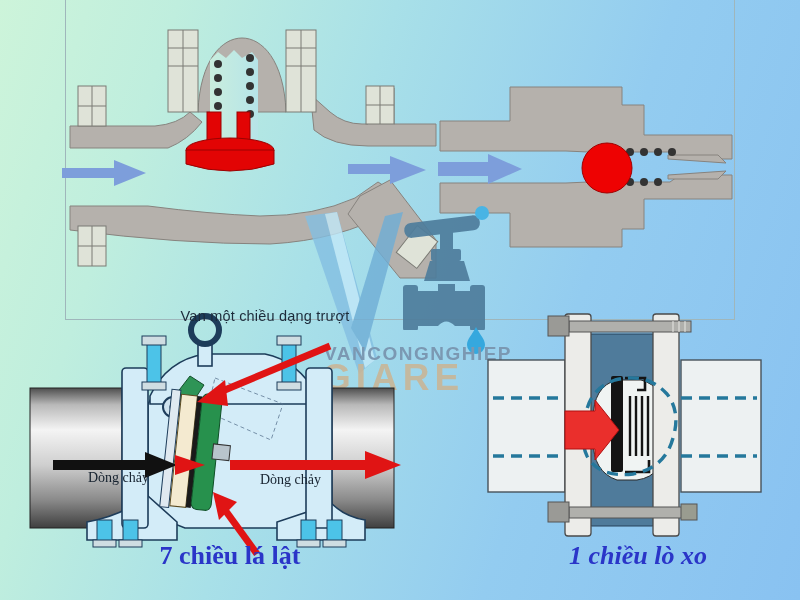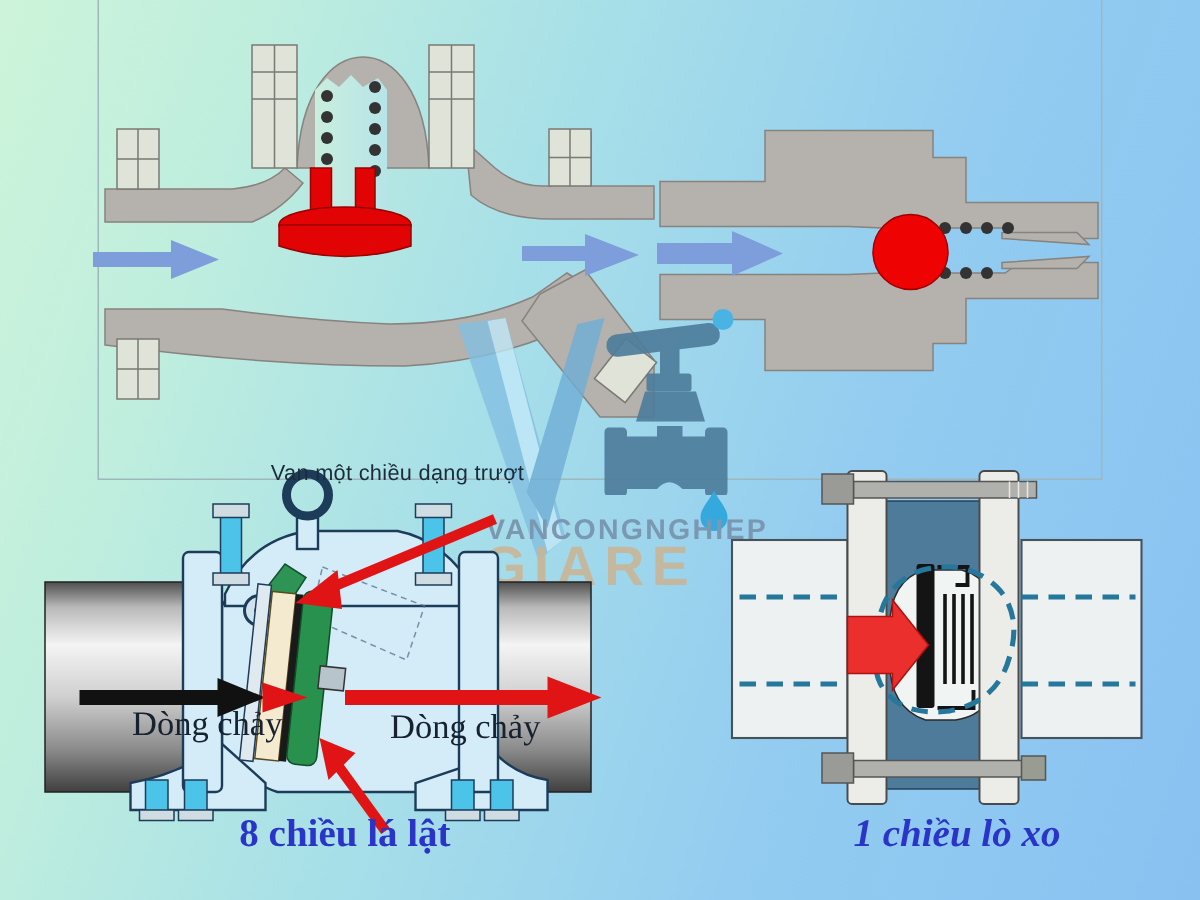--- a/index.html
+++ b/index.html
@@ -5,21 +5,21 @@
   html,body{margin:0;padding:0;}
   body{width:800px;height:600px;overflow:hidden;
        font-family:"Liberation Sans","DejaVu Sans",sans-serif;}
   .stage{position:absolute;inset:0;width:800px;height:600px;
        background:linear-gradient(108deg,#cdf4da 0%,#bfeede 18%,#a8e0e8 40%,#93ccf0 68%,#89c2f1 100%);}
   .abs{position:absolute;}
   .panel-box{left:65px;top:-4px;width:668px;height:322px;border:1px solid #9fb6bb;}
   .cap-top{color:#1c2b3a;font-size:14.5px;text-align:center;letter-spacing:.2px;}
   .cap-top-left{left:130px;top:268px;width:270px;margin-top:40px;}
   .cap-top-right{left:518px;top:272px;width:225px;}
-  .flow-label{font-family:"Liberation Serif","DejaVu Serif",serif;font-size:23px;color:#16222f;}
+  .flow-label{font-family:"Liberation Serif","DejaVu Serif",serif;font-size:14px;color:#16222f;}
   .flow-left{left:88px;top:470px;}
   .flow-right{left:260px;top:472px;}
   .cap-bottom{font-family:"Liberation Serif","DejaVu Serif",serif;font-weight:bold;
        font-size:26px;color:#2a35c8;text-align:center;}
   .cap-bot-left{left:118px;top:541px;width:224px;}
   .cap-bot-right{left:526px;top:541px;width:224px;font-style:italic;}
   .wm-line1{left:318px;top:343px;width:200px;text-align:center;font-weight:bold;
        font-size:19px;letter-spacing:1.5px;color:#7b98b2;}
   .wm-line2{left:322px;top:357px;width:192px;text-align:left;font-weight:bold;
        font-size:37px;letter-spacing:5px;color:#cbb492;opacity:.85;}
@@ -245,15 +245,15 @@
         <path d="M8,148 H80"></path>
       <path d="M196,90 H272"></path>
         <path d="M196,148 H272"></path>
       <path d="M100,118 Q100,82 130,72 Q162,64 182,86 Q196,104 188,130 Q180,160 148,166 Q114,170 102,148 Q96,136 100,118"></path>
     </g>
 
     <polygon points="80,103 110,103 110,92 134,122 110,152 110,141 80,141" fill="#ea2f2c" stroke="#b01010"></polygon>
   </svg>
 
   <div class="abs cap-top cap-top-left">Van một chiều dạng trượt</div>
-  <div class="abs cap-bottom cap-bot-left">8 chiều lá lật</div>
+  <div class="abs cap-bottom cap-bot-left">7 chiều lá lật</div>
   <div class="abs cap-bottom cap-bot-right">1 chiều lò xo</div>
 </div>
 
 </body></html>

